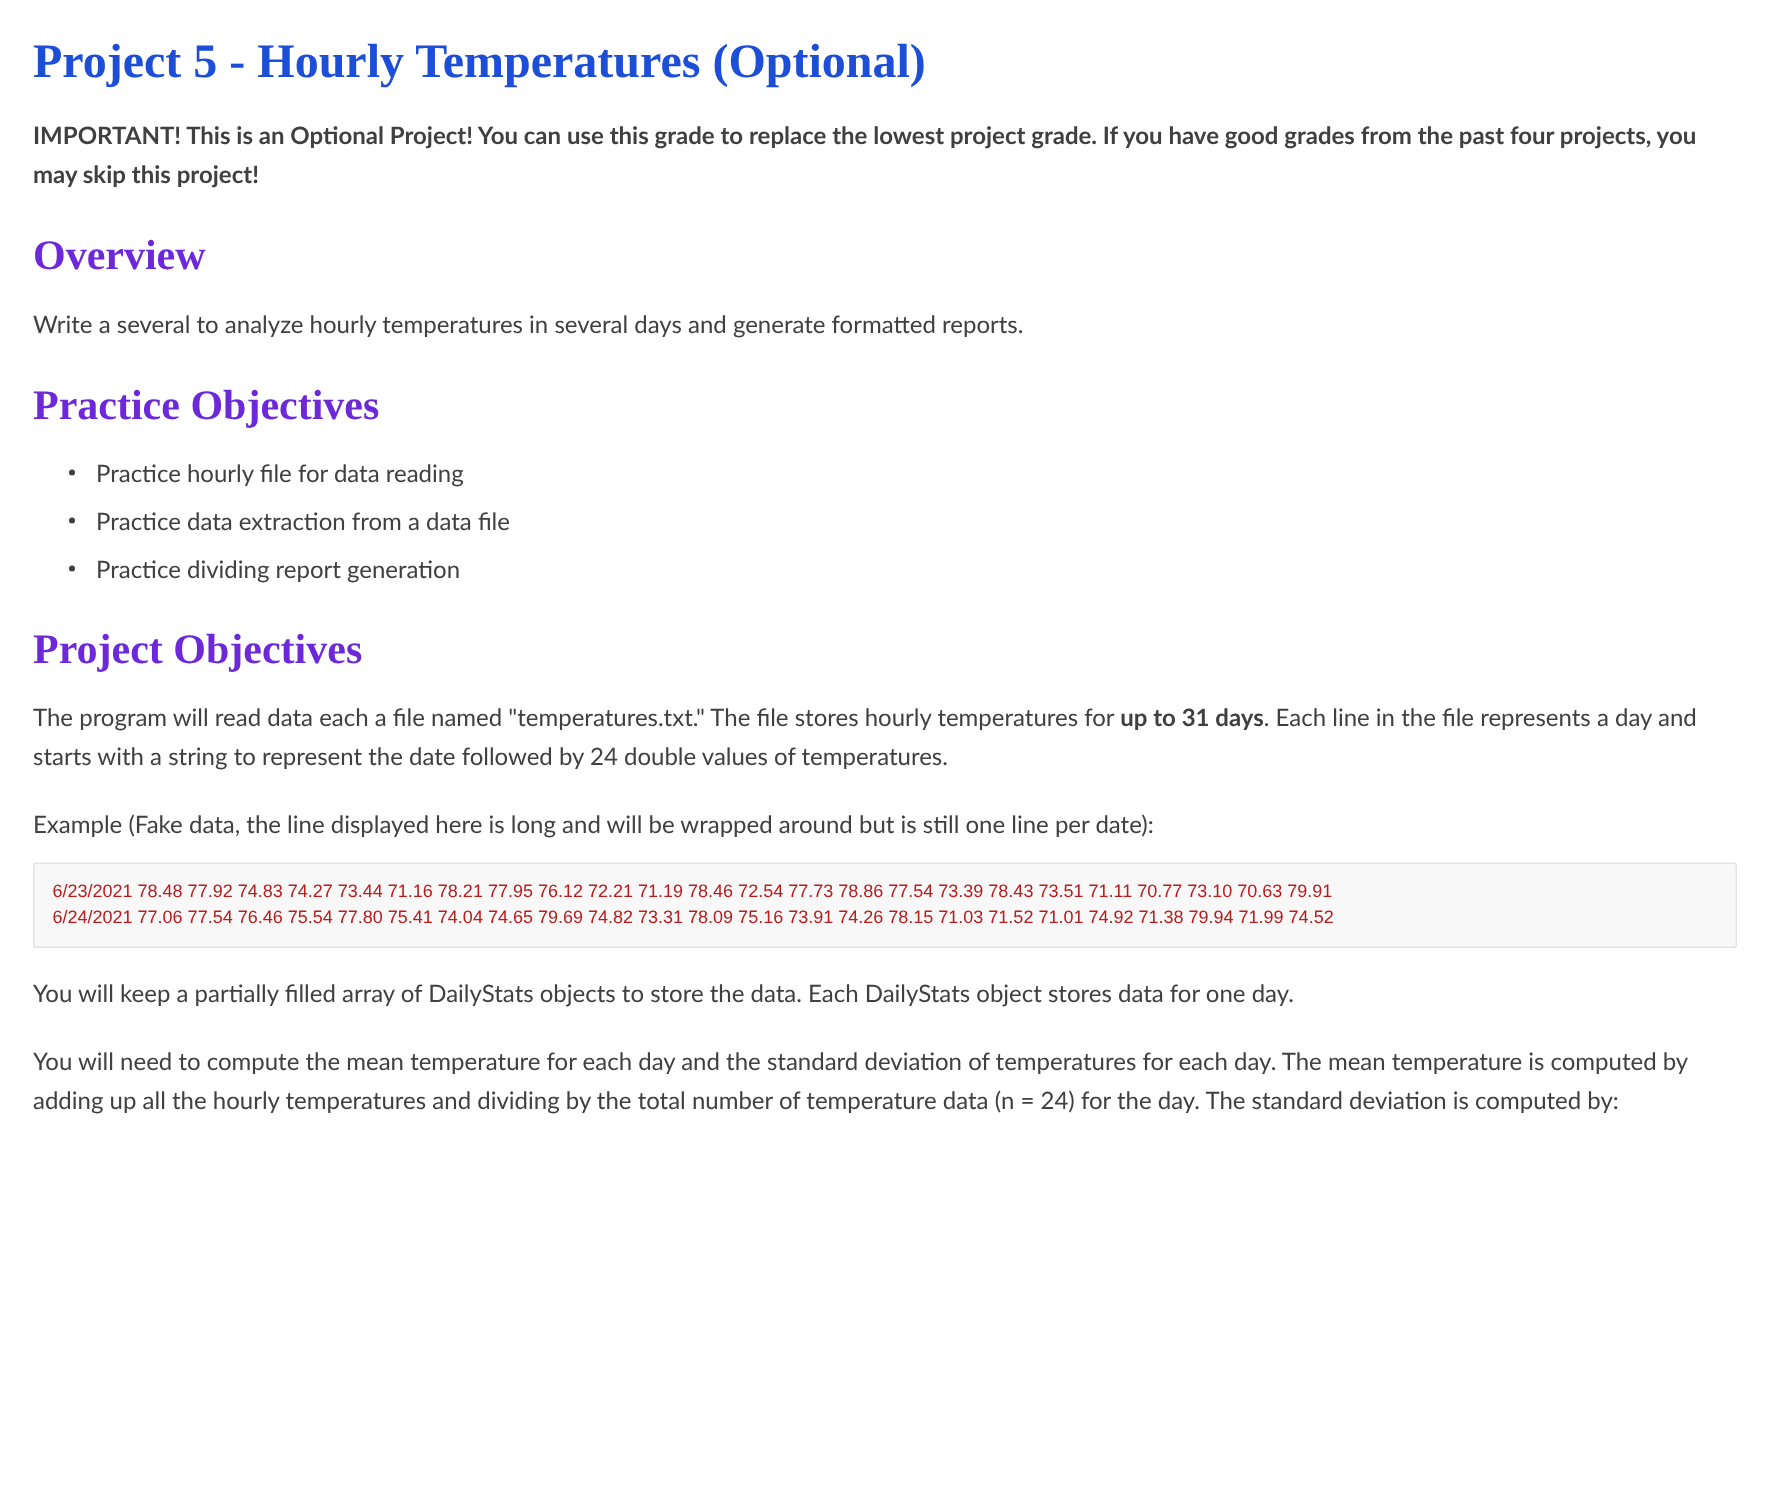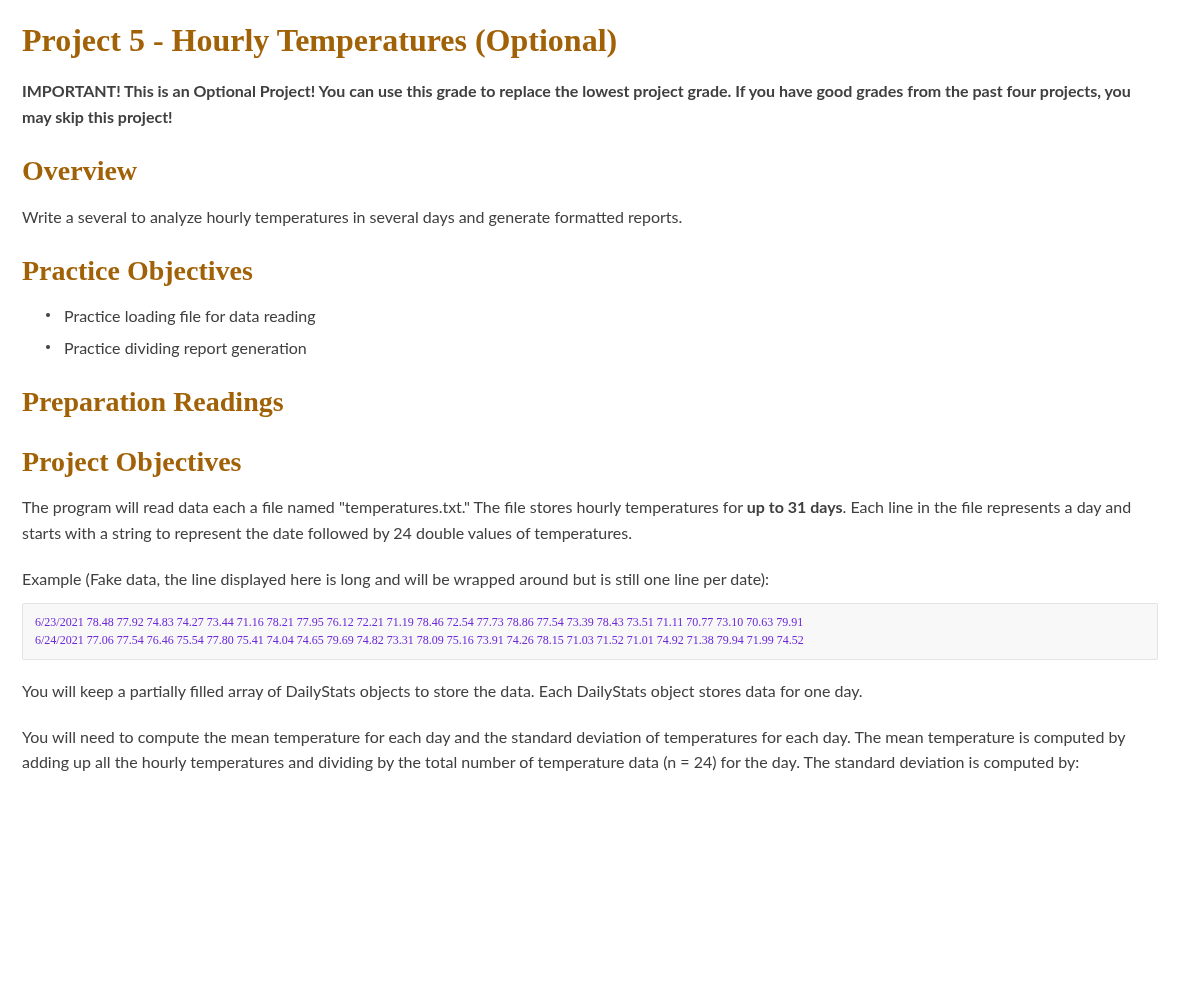--- a/index.html
+++ b/index.html
@@ -12,29 +12,29 @@
     font-size: 16px;
     line-height: 1.5;
   }
   .page {
     width: 1180px;
     padding: 0 22px 20px 22px;
   }
   h1 {
     font-family: "Roboto Slab", Georgia, serif;
     font-weight: 700;
-    color: #a16207;
+    color: #1d4ed8;
     font-size: 32px;
     margin: 20px 0 18px 0;
     line-height: 1.25;
   }
   h2 {
     font-family: "Roboto Slab", Georgia, serif;
     font-weight: 700;
-    color: #a16207;
+    color: #6d28d9;
     font-size: 28px;
     margin: 24px 0 14px 0;
     line-height: 1.3;
   }
   p {
     margin: 4px 0 20px 0;
     color: #404040;
     font-size: 16px;
     line-height: 1.6;
   }
@@ -61,48 +61,48 @@
     height: 4px;
     background: #404040;
     border-radius: 50%;
   }
   pre.code {
     background: #f8f8f8;
     border: 1px solid #e1e4e5;
     border-radius: 2px;
     padding: 10px 12px;
     margin: 0 0 18px 0;
-    font-family: Liberation Serif, serif;
+    font-family: Liberation Sans, sans-serif;
     font-size: 12px;
     line-height: 1.45;
-    color: #6d28d9;
+    color: #b91c1c;
     white-space: pre-wrap;
     word-break: break-all;
   }
   .para-mixed { margin: 0 0 20px 0; color:#404040; font-size:16px; line-height:1.6; }
 </style>
 </head>
 <body>
 
 <div class="page">
 
   <h1>Project 5 - Hourly Temperatures (Optional)</h1>
 
   <p><strong>IMPORTANT! This is an Optional Project! You can use this grade to replace the lowest project grade. If you have good grades from the past four projects, you may skip this project!</strong></p>
 
   <h2>Overview</h2>
   <p>Write a several to analyze hourly temperatures in several days and generate formatted reports.</p>
 
   <h2>Practice Objectives</h2>
   <ul class="simple">
-    <li>Practice loading file for data reading</li>
+    <li>Practice hourly file for data reading</li>
+    <li>Practice data extraction from a data file</li>
     <li>Practice dividing report generation</li>
   </ul>
 
-  <h2>Preparation Readings</h2>
 
   <h2>Project Objectives</h2>
 
   <div class="para-mixed">
     <span>The program will read data each a file named "temperatures.txt." The file stores hourly temperatures for </span><strong>up to 31 days</strong><span>. Each line in the file represents a day and starts with a string to represent the date followed by 24 double values of temperatures.</span>
   </div>
 
   <p class="tight">Example (Fake data, the line displayed here is long and will be wrapped around but is still one line per date):</p>
 
   <pre class="code">6/23/2021 78.48 77.92 74.83 74.27 73.44 71.16 78.21 77.95 76.12 72.21 71.19 78.46 72.54 77.73 78.86 77.54 73.39 78.43 73.51 71.11 70.77 73.10 70.63 79.91

